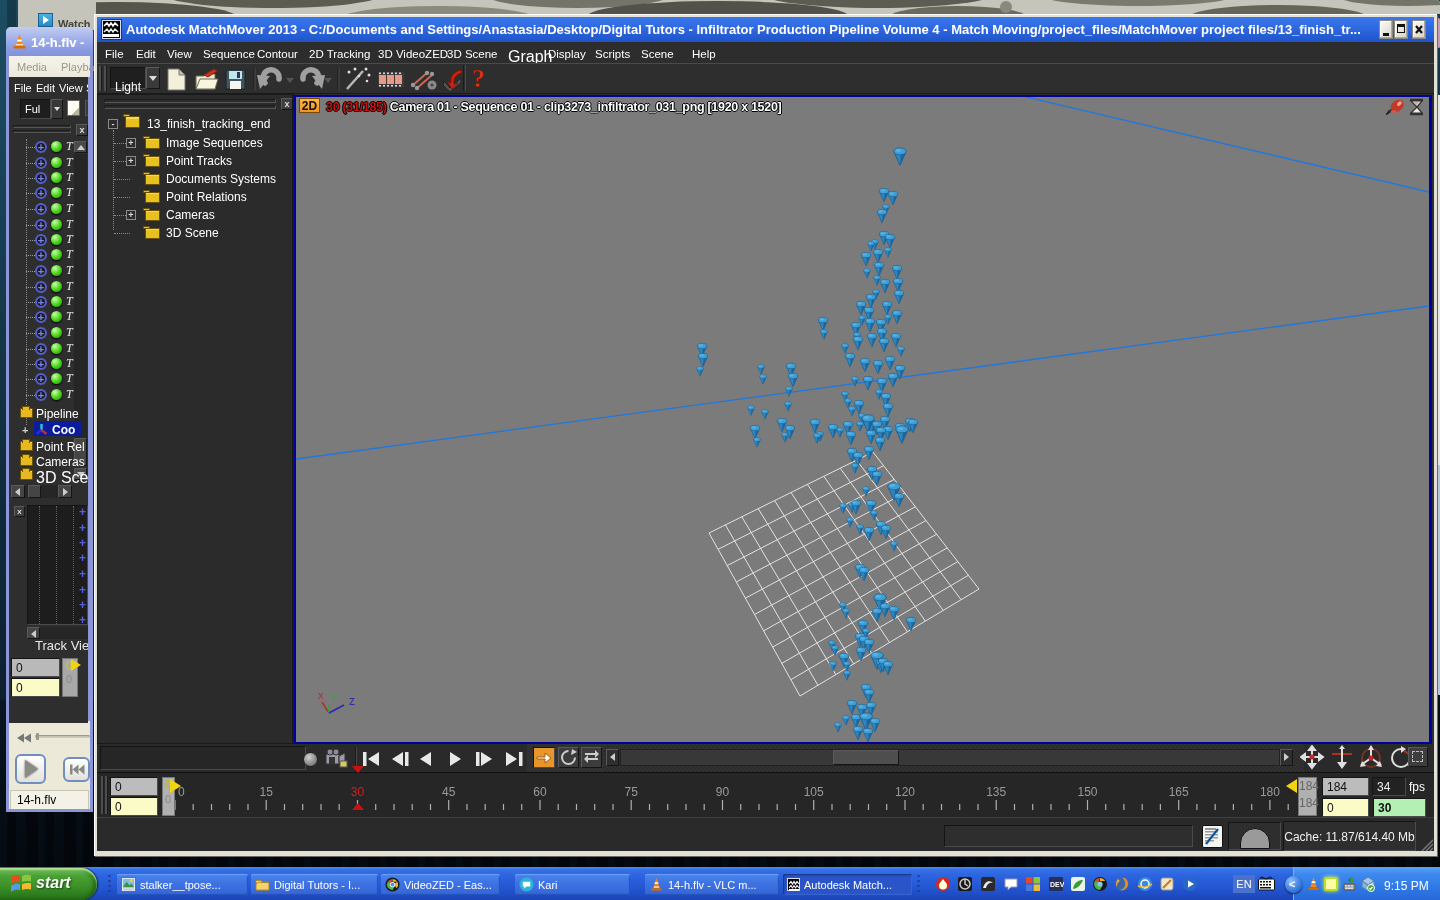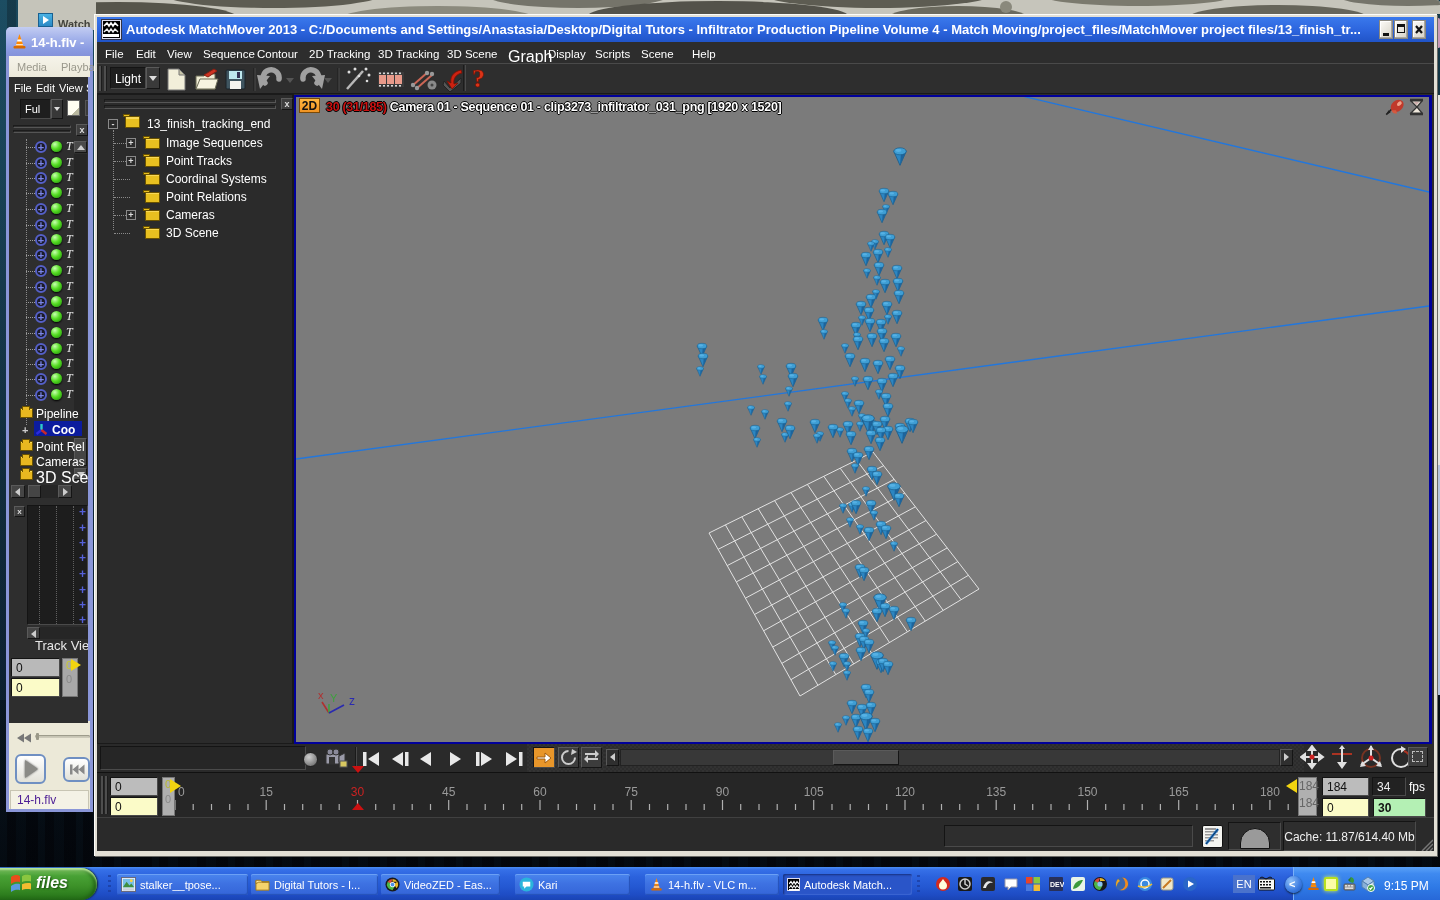--- a/index.html
+++ b/index.html
@@ -79,21 +79,21 @@
  <div class="a" style="left:19px;top:733px;width:0;height:0;border-left:13px solid #8a8a86;border-top:9px solid transparent;border-bottom:9px solid transparent;filter:drop-shadow(0 0 1px #555)"></div>
 
  <div class="a" style="left:57px;top:730px;width:27px;height:25px;border:2px solid #6f8fc2;border-radius:6px;background:linear-gradient(#ffffff,#e2e1d8)"></div>
  <div class="a" style="left:62px;top:735px;width:18px;height:13px">
   <svg width="18" height="13">
         <path d="M2,1.5 h2.5 v10 h-2.5 Z M10.5,1.5 L4.5,6.5 L10.5,11.5 Z M16.5,1.5 L10.5,6.5 L16.5,11.5 Z" fill="#888"></path>
       </svg>
  </div>
 
  <div class="a" style="left:4px;top:763px;width:79px;height:19px;background:#f4f2e6;border:1px solid #c8c5b4;border-bottom:none"></div>
- <div class="a" style="left:11px;top:766px;font-size:12px;color:#4c1d95">14-h.flv</div>
+ <div class="a" style="left:11px;top:766px;font-size:12px;color:#000000">14-h.flv</div>
 </div>
 
 <div class="a" style="left:9px;top:77px;width:79px;height:646px;background:#2e2e2e;overflow:hidden">
  <div class="a tx" style="left:5px;top:5px">File</div>
  <div class="a tx" style="left:27px;top:5px">Edit</div>
  <div class="a tx" style="left:50px;top:5px">View</div>
  <div class="a tx" style="left:77px;top:5px">Se</div>
  <div class="a sunk" style="left:11px;top:22px;width:31px;height:20px;background:#1e1e1e"></div>
  <div class="a tx" style="left:16px;top:26px">Ful</div>
  <div class="a rais" style="left:42px;top:22px;width:12px;height:20px;background:#383838"></div>
@@ -250,33 +250,33 @@
     </svg></div>
 
 <div class="a" style="left:97px;top:42px;width:1337px;height:809px;background:#2d2d2d"></div>
 
 <div class="a wt" style="left:105px;top:48px;font-size:11.5px">File</div>
 <div class="a wt" style="left:136px;top:48px;font-size:11.5px">Edit</div>
 <div class="a wt" style="left:167px;top:48px;font-size:11.5px">View</div>
 <div class="a wt" style="left:203px;top:48px;font-size:11.5px">Sequence</div>
 <div class="a wt" style="left:257px;top:48px;font-size:11.5px">Contour</div>
 <div class="a wt" style="left:309px;top:48px;font-size:11.5px">2D Tracking</div>
-<div class="a wt" style="left:378px;top:48px;font-size:11.5px">3D Tracking</div>
+<div class="a wt" style="left:378px;top:48px;font-size:11.5px">3D VideoZED</div>
 <div class="a wt" style="left:447px;top:48px;font-size:11.5px">3D Scene</div>
 <div class="a wt" style="left:508px;top:48px;font-size:16px">Graph</div>
 <div class="a wt" style="left:548px;top:48px;font-size:11.5px">Display</div>
 <div class="a wt" style="left:595px;top:48px;font-size:11.5px">Scripts</div>
 <div class="a wt" style="left:641px;top:48px;font-size:11.5px">Scene</div>
 <div class="a wt" style="left:692px;top:48px;font-size:11.5px">Help</div>
 
 <div class="a" style="left:97px;top:63px;width:1337px;height:31px;background:#2e2e2e;border-top:1px solid #4a4a4a;border-bottom:1px solid #1a1a1a"></div>
 <div class="a" style="left:99px;top:66px;width:3px;height:25px;border-left:2px solid #4e4e4e;border-right:1px solid #1c1c1c"></div>
 <div class="a" style="left:104px;top:66px;width:3px;height:25px;border-left:2px solid #4e4e4e;border-right:1px solid #1c1c1c"></div>
 <div class="a sunk" style="left:110px;top:67px;width:36px;height:22px;background:#1f1f1f"></div>
-<div class="a wt" style="left:115px;top:72px;font-size:12px">Light</div>
+<div class="a wt" style="left:115px;top:80px;font-size:12px">Light</div>
 <div class="a rais" style="left:146px;top:67px;width:14px;height:22px;background:#3a3a3a"></div>
 <div class="a" style="left:149px;top:76px;width:0;height:0;border-top:5px solid #ddd;border-left:4px solid transparent;border-right:4px solid transparent"></div>
 <svg class="a" style="left:166px;top:66px" width="330" height="26">
 
   <path d="M2,3 L13,3 L19,9 L19,24 L2,24 Z" fill="#f2efda" stroke="#777" stroke-width="1"></path>
   <path d="M13,3 L13,9 L19,9 Z" fill="#c8c5a8" stroke="#777" stroke-width="1"></path>
 
   <path d="M30,10 L30,23 L49,23 L49,8 L40,8 L38,10 Z" fill="#efecd4" stroke="#6a6a55"></path>
   <path d="M30,23 L34,13 L52,13 L49,23 Z" fill="#f7f4e0" stroke="#6a6a55"></path>
   <path d="M38,9 L48,3 L51,5 L42,11 Z" fill="#cc3322" stroke="#881f12"></path>
@@ -363,21 +363,21 @@
 <div class="a" style="left:143px;top:136px;width:7px;height:3px;background:#e8c020;border:1px solid #6a5200"></div>
 <div class="a wt" style="left:166px;top:136px;font-size:12px">Image Sequences</div>
 <div class="a" style="left:114px;top:161px;width:16px;height:1px;border-top:1px dotted #8a8a8a"></div>
 <div class="a" style="left:126px;top:156px;width:10px;height:10px;border:1px solid #8a8a8a;background:#2b2b2b;color:#ddd;font:bold 9px/9px &quot;Liberation Sans&quot;;text-align:center">+</div>
 <div class="a" style="left:145px;top:156px;width:15px;height:11px;background:#e8c020;border:1px solid #6a5200;border-radius:1px;box-shadow:inset 0 1px 0 #f8d858"></div>
 <div class="a" style="left:143px;top:154px;width:7px;height:3px;background:#e8c020;border:1px solid #6a5200"></div>
 <div class="a wt" style="left:166px;top:154px;font-size:12px">Point Tracks</div>
 <div class="a" style="left:114px;top:179px;width:16px;height:1px;border-top:1px dotted #8a8a8a"></div>
 <div class="a" style="left:145px;top:174px;width:15px;height:11px;background:#e8c020;border:1px solid #6a5200;border-radius:1px;box-shadow:inset 0 1px 0 #f8d858"></div>
 <div class="a" style="left:143px;top:172px;width:7px;height:3px;background:#e8c020;border:1px solid #6a5200"></div>
-<div class="a wt" style="left:166px;top:172px;font-size:12px">Coordinal Systems</div>
+<div class="a wt" style="left:166px;top:172px;font-size:12px">Documents Systems</div>
 <div class="a" style="left:114px;top:197px;width:16px;height:1px;border-top:1px dotted #8a8a8a"></div>
 <div class="a" style="left:145px;top:192px;width:15px;height:11px;background:#e8c020;border:1px solid #6a5200;border-radius:1px;box-shadow:inset 0 1px 0 #f8d858"></div>
 <div class="a" style="left:143px;top:190px;width:7px;height:3px;background:#e8c020;border:1px solid #6a5200"></div>
 <div class="a wt" style="left:166px;top:190px;font-size:12px">Point Relations</div>
 <div class="a" style="left:114px;top:215px;width:16px;height:1px;border-top:1px dotted #8a8a8a"></div>
 <div class="a" style="left:126px;top:210px;width:10px;height:10px;border:1px solid #8a8a8a;background:#2b2b2b;color:#ddd;font:bold 9px/9px &quot;Liberation Sans&quot;;text-align:center">+</div>
 <div class="a" style="left:145px;top:210px;width:15px;height:11px;background:#e8c020;border:1px solid #6a5200;border-radius:1px;box-shadow:inset 0 1px 0 #f8d858"></div>
 <div class="a" style="left:143px;top:208px;width:7px;height:3px;background:#e8c020;border:1px solid #6a5200"></div>
 <div class="a wt" style="left:166px;top:208px;font-size:12px">Cameras</div>
 <div class="a" style="left:114px;top:233px;width:16px;height:1px;border-top:1px dotted #8a8a8a"></div>
@@ -802,21 +802,21 @@
 
 <div class="a" style="left:-2px;top:868px;width:99px;height:32px;border-radius:0 16px 16px 0;background:linear-gradient(180deg,#7ec263 0,#48a135 25%,#3d9229 55%,#2f801f 80%,#256e18 100%);box-shadow:inset 0 2px 2px #b8e89a,inset -3px 0 4px #1d5c12,1px 0 2px #123"></div>
 <svg class="a" style="left:10px;top:874px" width="22" height="21">
  <g transform="skewY(-4)">
  <path d="M1,3 C4,1 8,1 10,3 L10,9 C8,8 4,8 1,10 Z" fill="#e84e1b"></path>
  <path d="M12,3 C15,1 19,2 21,3 L21,9 C18,8 14,8 12,9 Z" fill="#8ac640"></path>
  <path d="M1,12 C4,10 8,10 10,11 L10,17 C8,16 4,16 1,18 Z" fill="#5a9ae0"></path>
  <path d="M12,11 C15,10 19,10 21,11 L21,17 C18,16 14,16 12,17 Z" fill="#f2bc30"></path>
  </g>
 </svg>
-<div class="a" style="left:36px;top:874px;color:#fff;font:bold italic 16px 'Liberation Sans';text-shadow:1px 1px 2px #1a4a10">files</div>
+<div class="a" style="left:36px;top:874px;color:#fff;font:bold italic 16px 'Liberation Sans';text-shadow:1px 1px 2px #1a4a10">start</div>
 
 <div class="a" style="left:108px;top:875px;width:3px;height:18px;background:repeating-linear-gradient(180deg,#1a3a9a 0 2px,transparent 2px 5px);opacity:.7"></div>
 <div class="tbtn" style="left:117px;width:131px">
       <svg class="tico" viewBox="0 0 16 16">
         <rect x="0.5" y="0.5" width="15" height="15" fill="#e8f0f8" stroke="#667"></rect>
         <rect x="2" y="2" width="12" height="9" fill="#79c0e8"></rect>
         <path d="M2,11 L6,5 L9,9 L11,7 L14,11 Z" fill="#3f8f3f"></path>
         <circle cx="11" cy="4" r="1.5" fill="#ffd23f"></circle>
         <rect x="2" y="12" width="12" height="2.5" fill="#c8d0d8"></rect>
       </svg>

